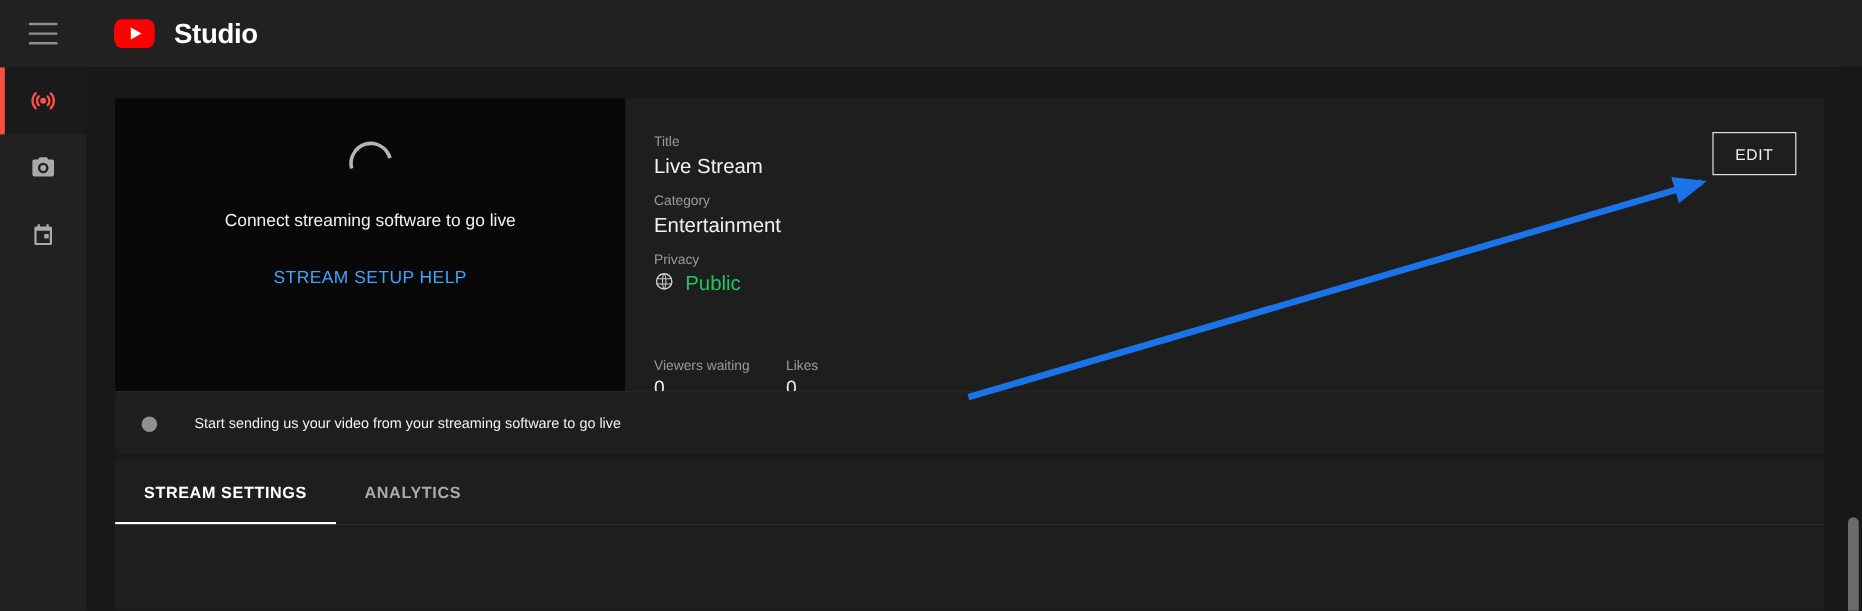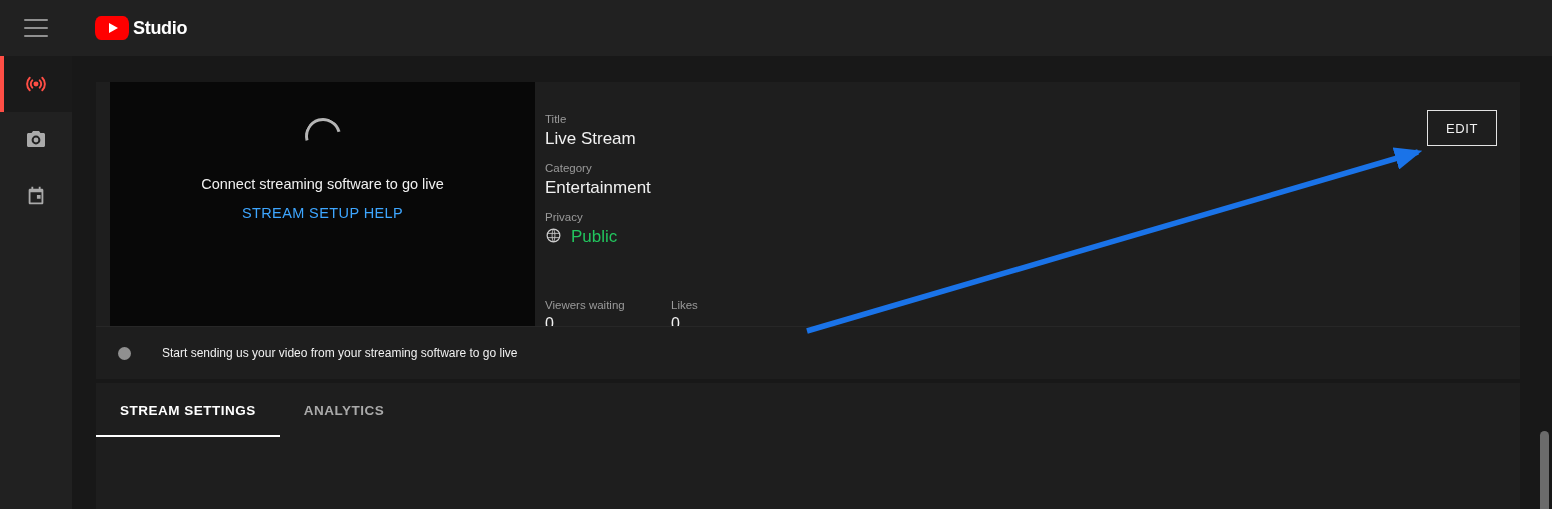--- a/index.html
+++ b/index.html
@@ -65,24 +65,24 @@
     justify-content: center;
   }
   .yt-logo .tri {
     width: 0; height: 0;
     border-left: 9px solid #fff;
     border-top: 5.5px solid transparent;
     border-bottom: 5.5px solid transparent;
     margin-left: 2px;
   }
   .brand-text {
-    font-size: 18px;
+    font-size: 23px;
     font-weight: bold;
     letter-spacing: -0.3px;
-    margin-left: 4px;
+    margin-left: 16px;
     color: #fff;
   }
 
   
   .sidebar {
     position: absolute;
     top: 56px; left: 0;
     width: 72px;
     height: 453px;
     background: #212121;
@@ -124,21 +124,21 @@
     position: absolute;
     top: 26px;
     left: 24px;
     width: 1424px;
     height: 244px;
     background: #1e1e1e;
   }
 
   .preview {
     position: absolute;
-    left: 14px; top: 0;
+    left: 0; top: 0;
     width: 425px;
     height: 244px;
     background: #080808;
     display: flex;
     flex-direction: column;
     align-items: center;
   }
   .spinner {
     margin-top: 36px;
     width: 30px;
@@ -153,21 +153,21 @@
     margin-top: 22px;
     font-size: 14.5px;
     color: #f1f1f1;
   }
   .preview-line2 {
     margin-top: 18px;
     font-size: 14.5px;
     color: #f1f1f1;
   }
   .preview-help {
-    margin-top: 13px;
+    margin-top: 32px;
     font-size: 14.5px;
     font-weight: 500;
     color: #3ea6ff;
     letter-spacing: 0.4px;
     cursor: pointer;
   }
 
   .meta {
     position: absolute;
     left: 449px;
@@ -192,21 +192,21 @@
     gap: 9px;
     margin-bottom: 12px;
   }
   .privacy-row .pv {
     font-size: 17px;
     color: #22c55e;
     line-height: 24px;
   }
   .stats {
     display: flex;
-    gap: 16px;
+    gap: 0;
     margin-top: 48px;
   }
   .stat { width: 110px; }
   .stat .stat-label {
     font-size: 11.5px;
     color: #9a9a9a;
     line-height: 16px;
   }
   .stat .stat-value {
     font-size: 16px;

